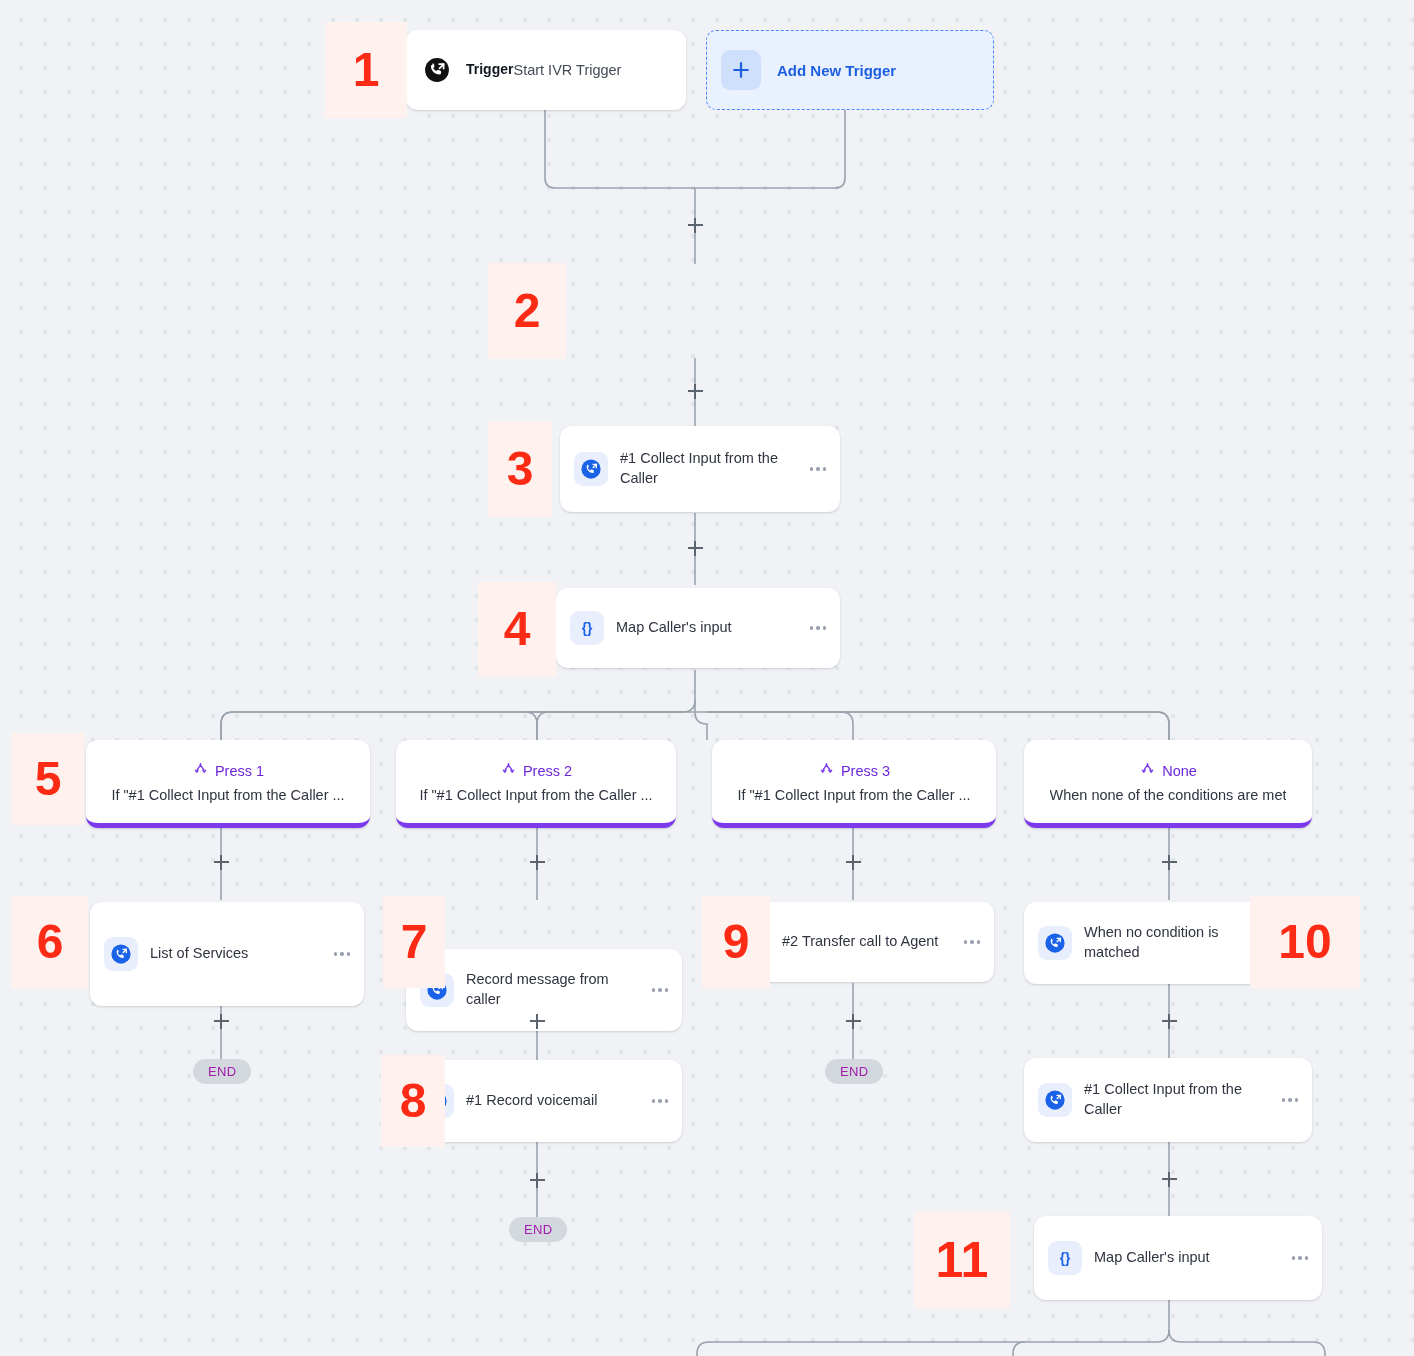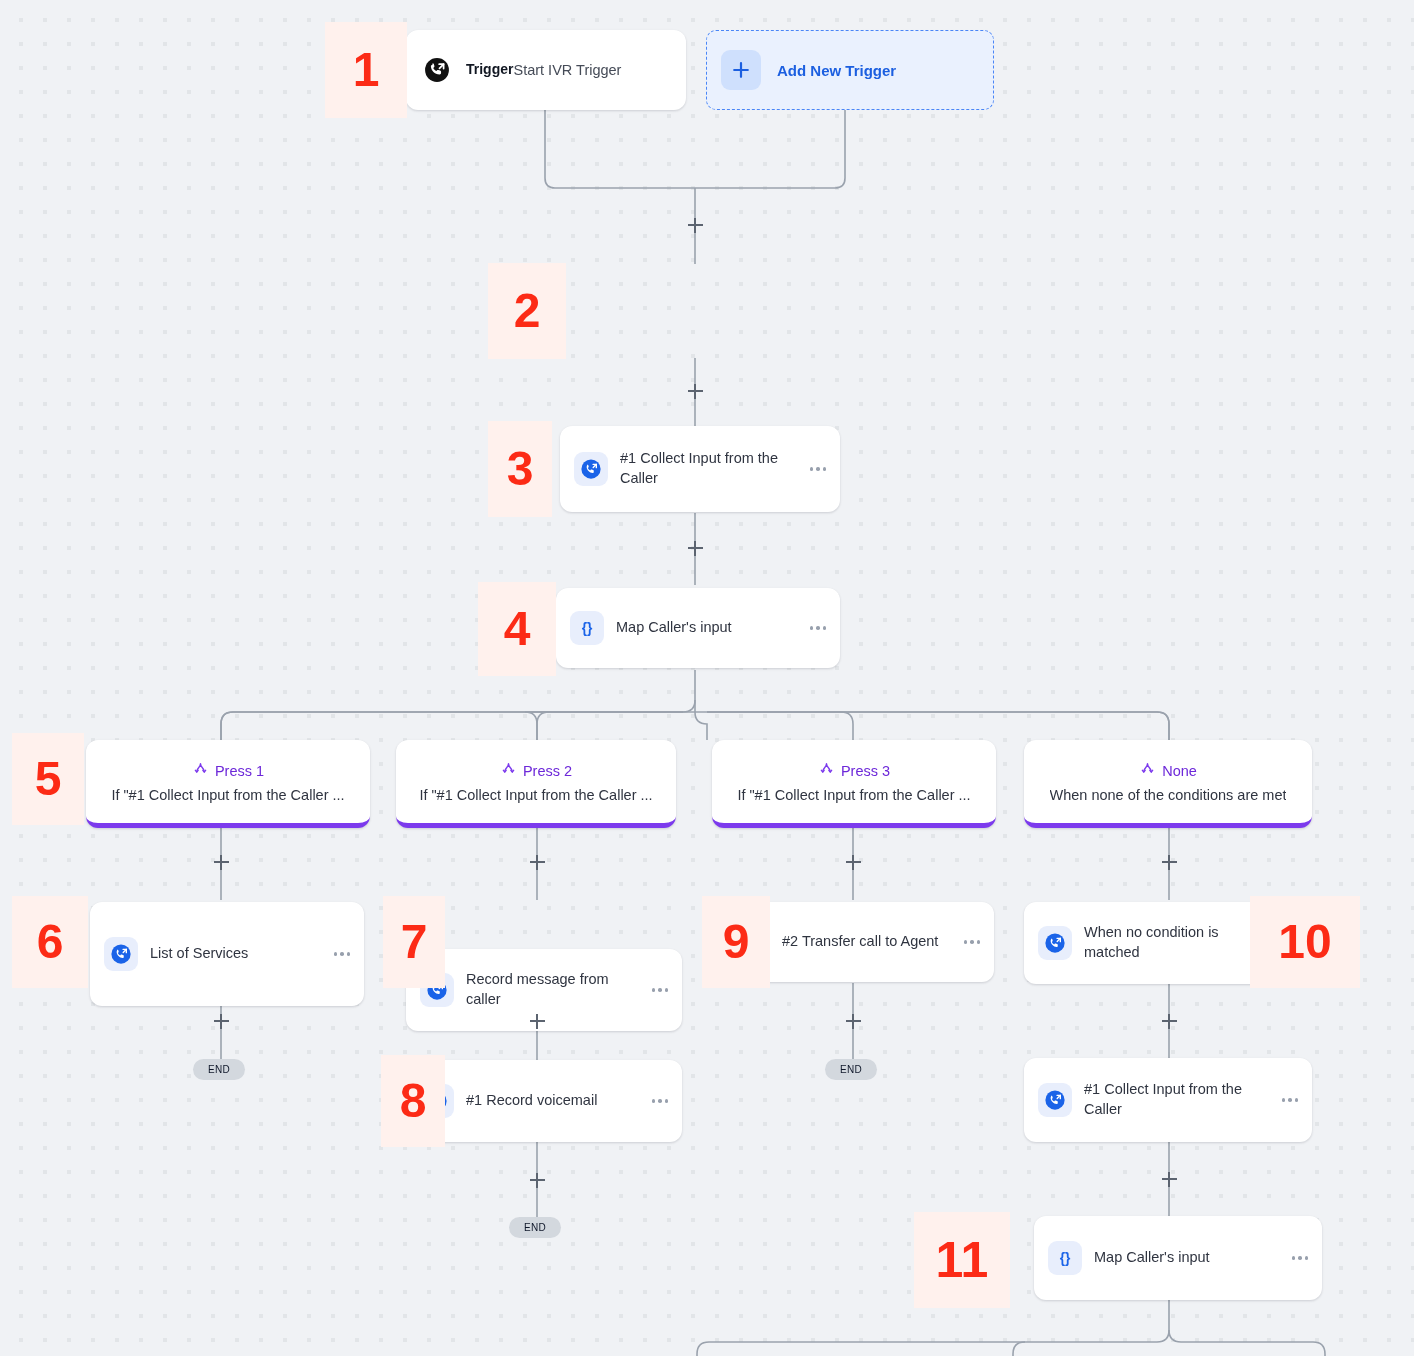--- a/index.html
+++ b/index.html
@@ -96,22 +96,22 @@
   .branch-desc {
     font-size: 14.5px; color: #2f3440;
     white-space: nowrap; overflow: hidden; text-overflow: ellipsis;
     max-width: 94%; text-align: center;
   }
 
   
   .end-pill {
     position: absolute;
     background: #d3d8de;
-    color: #0f172a;
-    font-size: 10px;
+    color: #a21caf;
+    font-size: 13px;
     border-radius: 999px;
     padding: 5px 15px;
     z-index: 5;
     letter-spacing: .3px;
   }
 
   
   .plus-node {
     position: absolute;
     width: 22px; height: 22px;

